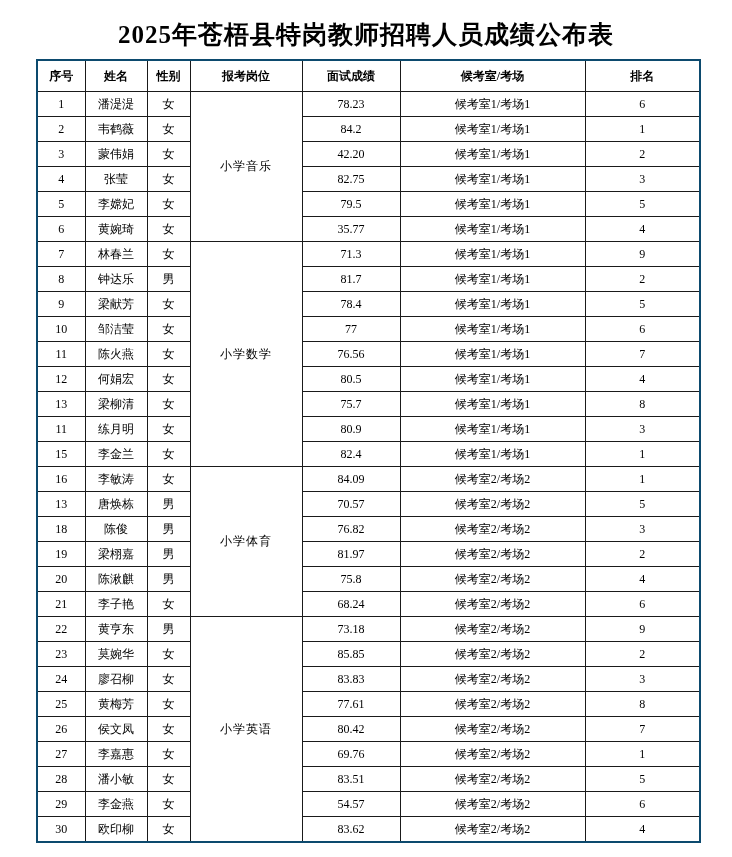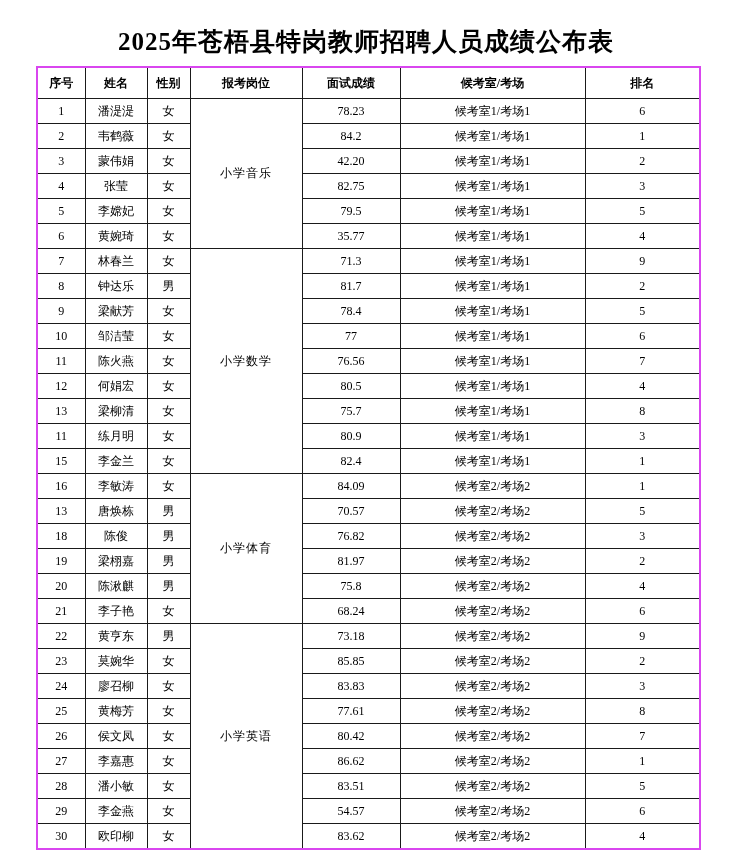--- a/index.html
+++ b/index.html
@@ -1,36 +1,36 @@
 <!DOCTYPE html>
 <html><head>
 <meta charset="utf-8">
 <style>
   html,body { margin:0; padding:0; background:#ffffff; }
   body {
     width:732px; height:857px;
     font-family:"Liberation Serif","DejaVu Serif",serif;
     color:#000;
   }
-  .page { width:732px; height:728px; background:#fff; box-sizing:border-box; padding-top:27px; }
+  .page { width:732px; height:728px; background:#fff; box-sizing:border-box; padding-top:20px; }
   .title {
     text-align:center;
     font-size:25px;
     font-weight:bold;
     letter-spacing:1px;
     line-height:30px;
     margin:0 0 9px 0;
     font-family:"Liberation Serif","DejaVu Serif",serif;
   }
   table.results {
     border-collapse:collapse;
     table-layout:fixed;
     width:663px;
     margin-left:36px;
-    border:2px solid #d946ef;
+    border:2px solid #0c4a6e;
   }
   table.results th, table.results td {
     border:1px solid #1a1a1a;
     text-align:center;
     vertical-align:middle;
     padding:0 2px;
     font-size:12px;
     overflow:hidden;
     white-space:nowrap;
   }
@@ -284,21 +284,21 @@
           <td class="name-cell">侯文凤</td>
           <td class="gender-cell">女</td>
           <td class="score-cell">80.42</td>
           <td class="room-cell">候考室2/考场2</td>
           <td class="rank-cell">7</td>
         </tr>
         <tr>
           <td class="no-cell">27</td>
           <td class="name-cell">李嘉惠</td>
           <td class="gender-cell">女</td>
-          <td class="score-cell">86.62</td>
+          <td class="score-cell">69.76</td>
           <td class="room-cell">候考室2/考场2</td>
           <td class="rank-cell">1</td>
         </tr>
         <tr>
           <td class="no-cell">28</td>
           <td class="name-cell">潘小敏</td>
           <td class="gender-cell">女</td>
           <td class="score-cell">83.51</td>
           <td class="room-cell">候考室2/考场2</td>
           <td class="rank-cell">5</td>

